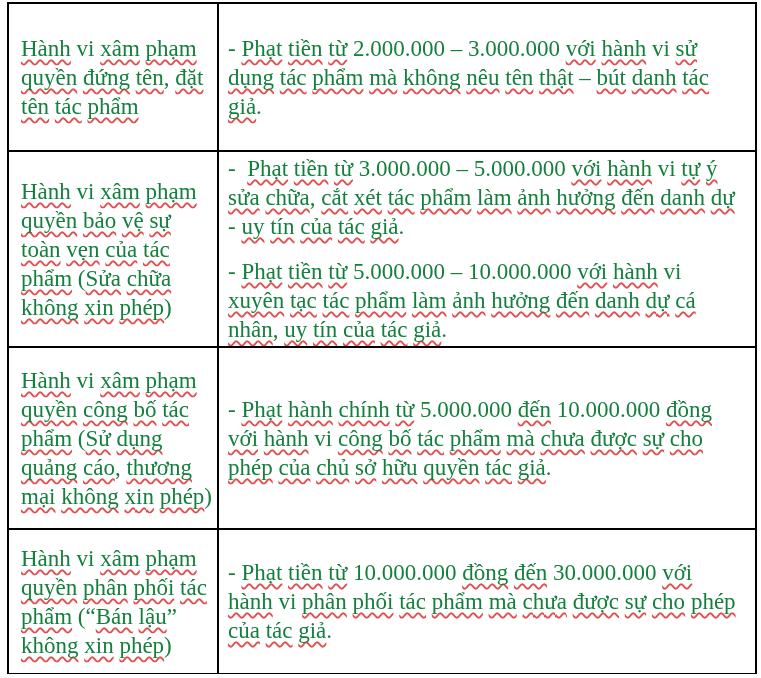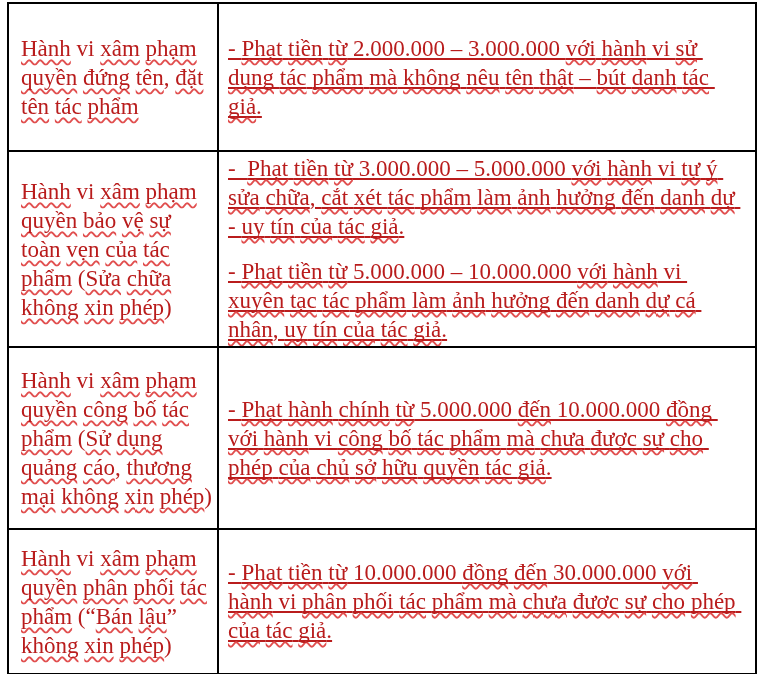--- a/index.html
+++ b/index.html
@@ -4,36 +4,36 @@
 <style>
   html, body { margin: 0; padding: 0; }
   body {
     width: 761px; height: 678px; overflow: hidden;
     background: #ffffff;
   }
   .sheet {
     position: relative; width: 761px; height: 674px;
     background: #ffffff; overflow: hidden;
     font-family: "Liberation Serif", "DejaVu Serif", serif;
-    color: #b91c1c;
+    color: #15803d;
   }
   table.doc-table {
     position: absolute; left: 7px; top: 2px;
     width: 748px;
     border-collapse: collapse; table-layout: fixed;
   }
   table.doc-table td {
     border: 2px solid #000000;
     vertical-align: middle;
     font-size: 23px;
     line-height: 29px;
     overflow: hidden;
   }
   td.cell-left  { padding: 2px 4px 2px 12px; }
-  td.cell-right { padding: 2px 16px 2px 9px; text-decoration: underline; }
+  td.cell-right { padding: 2px 16px 2px 9px; }
   .doc-table p {
     margin: 0;
     white-space: pre-wrap;
     text-align: left;
   }
   td.cell-right p + p { margin-top: 16px; }
   tr.cut-row td { border-bottom: none; }
   .sp {
     text-decoration-line: underline;
     text-decoration-style: wavy;

